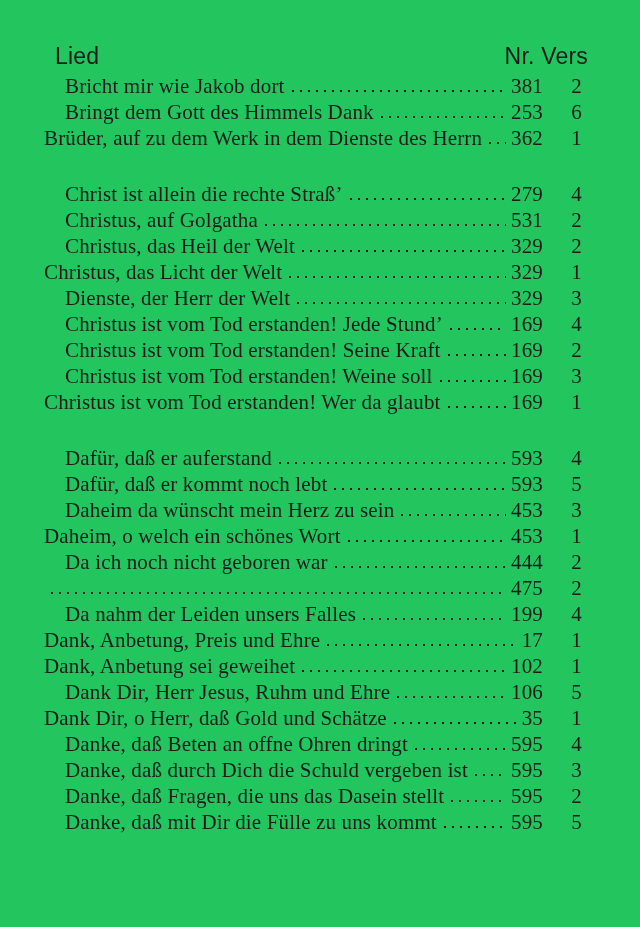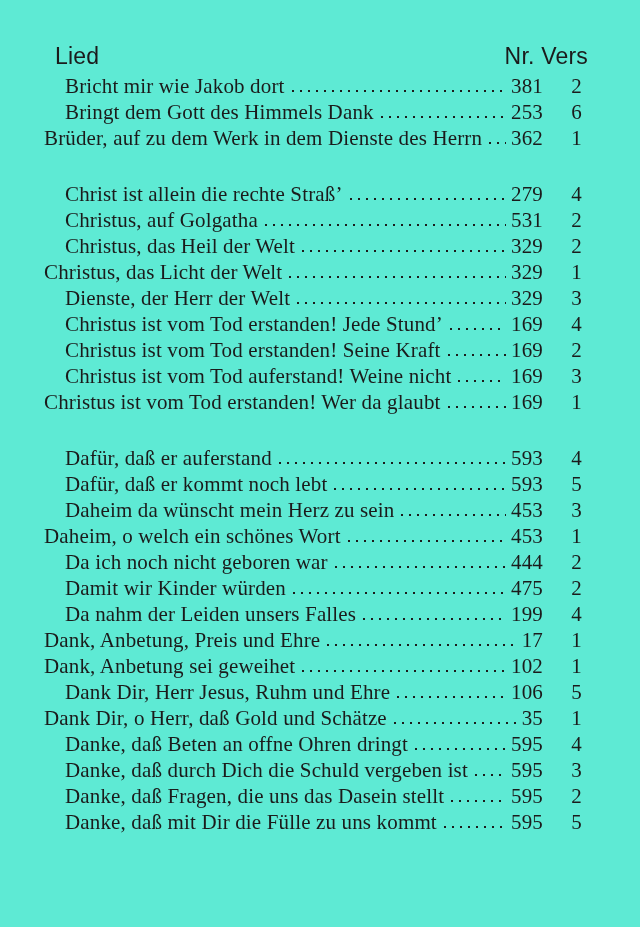--- a/index.html
+++ b/index.html
@@ -10,21 +10,21 @@
   body {
     width: 640px;
     height: 927px;
     overflow: hidden;
   }
   .page {
     box-sizing: border-box;
     width: 640px;
     height: 927px;
     padding: 43px 58px 0 44px;
-    background: #5eead4;
+    background: #22c55e;
     color: #1b1b1b;
     font-family: "Liberation Serif", "DejaVu Serif", serif;
   }
   .toc-head {
     display: flex;
     justify-content: space-between;
     align-items: baseline;
     font-family: "Liberation Sans", "DejaVu Sans", sans-serif;
     font-size: 23px;
     line-height: 26px;
@@ -128,21 +128,21 @@
     <span class="nr">169</span>
     <span class="vers">4</span>
   </div>
         <div class="row indent">
     <span class="title">Christus ist vom Tod erstanden! Seine Kraft</span>
     <span class="leader"></span>
     <span class="nr">169</span>
     <span class="vers">2</span>
   </div>
         <div class="row indent">
-    <span class="title">Christus ist vom Tod auferstand! Weine nicht</span>
+    <span class="title">Christus ist vom Tod erstanden! Weine soll</span>
     <span class="leader"></span>
     <span class="nr">169</span>
     <span class="vers">3</span>
   </div>
         <div class="row">
     <span class="title">Christus ist vom Tod erstanden! Wer da glaubt</span>
     <span class="leader"></span>
     <span class="nr">169</span>
     <span class="vers">1</span>
   </div>
@@ -172,21 +172,20 @@
     <span class="nr">453</span>
     <span class="vers">1</span>
   </div>
         <div class="row indent">
     <span class="title">Da ich noch nicht geboren war</span>
     <span class="leader"></span>
     <span class="nr">444</span>
     <span class="vers">2</span>
   </div>
         <div class="row indent">
-    <span class="title">Damit wir Kinder würden</span>
     <span class="leader"></span>
     <span class="nr">475</span>
     <span class="vers">2</span>
   </div>
         <div class="row indent">
     <span class="title">Da nahm der Leiden unsers Falles</span>
     <span class="leader"></span>
     <span class="nr">199</span>
     <span class="vers">4</span>
   </div>

